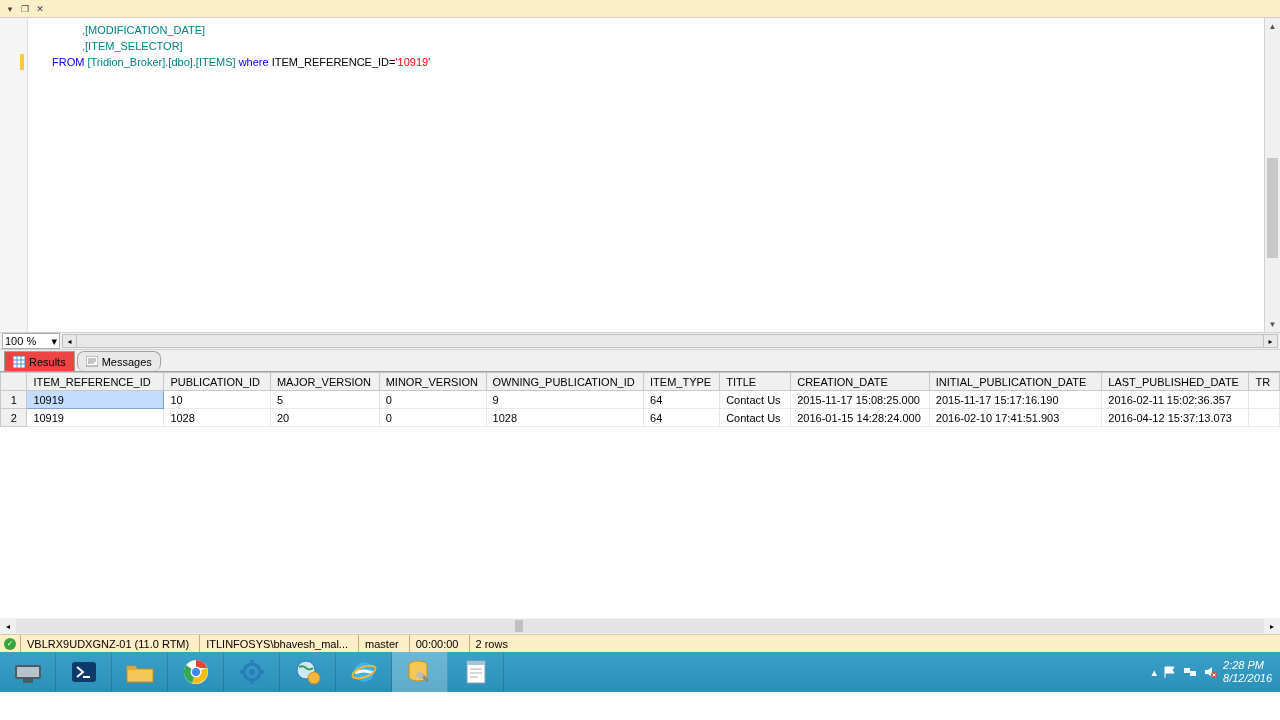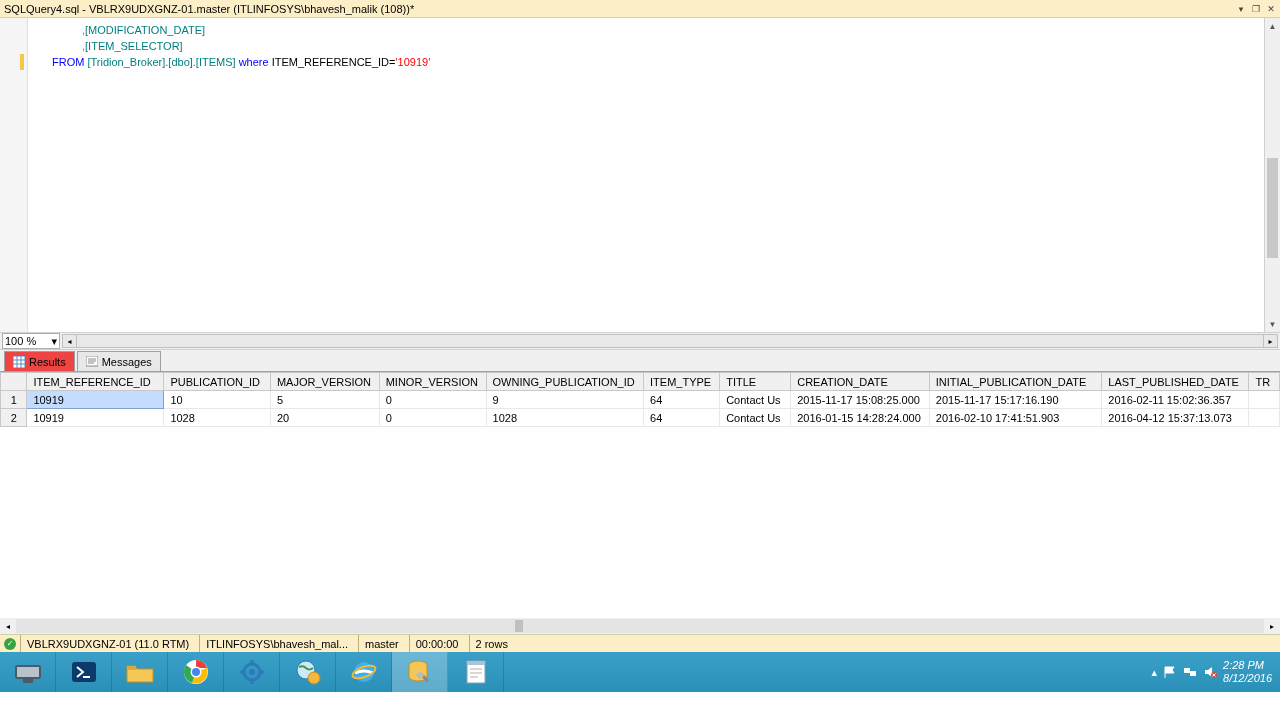--- a/index.html
+++ b/index.html
@@ -16,21 +16,21 @@
 .vscroll .arrow { height:16px; display:flex; align-items:center; justify-content:center; font-size:8px; color:#555; cursor:pointer; }
 .vscroll .thumb { position:absolute; left:2px; right:2px; top:140px; height:100px; background:#c8c8c8; }
 .zoom-bar { height:18px; background:#f0f0f0; border-top:1px solid #d0d0d0; border-bottom:1px solid #d0d0d0; display:flex; align-items:center; }
 .zoom-sel { width:58px; height:16px; border:1px solid #abadb3; background:#fff; display:flex; align-items:center; padding:0 2px; font-size:10px; margin-left:2px; }
 .zoom-sel span.zv { flex:1; }
 .hscroll { flex:1; margin:0 2px; display:flex; align-items:center; }
 .hscroll .arrow { width:15px; height:14px; border:1px solid #c0c0c0; background:#e8e8e8; display:flex; align-items:center; justify-content:center; font-size:8px; cursor:pointer; }
 .hscroll .track { flex:1; height:14px; background:#e8e8e8; border-top:1px solid #c0c0c0; border-bottom:1px solid #c0c0c0; }
 .tabs { height:22px; background:#f0f0f0; display:flex; align-items:flex-end; padding-left:4px; border-bottom:1px solid #a0a0a0; }
 .tab { height:20px; border:1px solid #a0a0a0; border-bottom:none; background:#ef4444; padding:0 8px; display:flex; align-items:center; gap:4px; margin-right:2px; cursor:pointer; }
-.tab.inactive { background:#e8e8e8; }
+.tab.inactive { background:#e8e8e8;border-radius:7px; }
 .tab-ic { width:12px; height:12px; display:flex; align-items:center; justify-content:center; }
 .grid-wrap { height:262px; overflow:hidden; background:#fff; display:flex; flex-direction:column; }
 table { border-collapse:collapse; width:100%; }
 th { background:#f0f0f0; border:1px solid #c8c8c8; font-weight:normal; text-align:left; padding:2px 6px; height:18px; font-size:11px; white-space:nowrap; }
 td { border:1px solid #e8e8e8; padding:2px 6px; height:18px; font-size:11px; white-space:nowrap; }
 td.rh { background:#f0f0f0; border:1px solid #c8c8c8; text-align:center; width:26px; }
 td.sel { background:#c4ddff; border:1px solid #7da2ce; }
 .grid-spacer { flex:1; }
 .grid-hscroll { height:16px; background:#f0f0f0; display:flex; align-items:center; }
 .grid-hscroll .arrow { width:16px; height:14px; display:flex; align-items:center; justify-content:center; font-size:8px; cursor:pointer; }
@@ -44,21 +44,20 @@
 .tb-btn { width:56px; height:40px; border-right:1px solid rgba(0,0,0,.15); display:flex; align-items:center; justify-content:center; cursor:pointer; }
 .tb-spacer { flex:1; }
 .tray { display:flex; align-items:center; gap:6px; padding:0 8px; color:#fff; }
 .tray-time { line-height:13px; font-size:11px;font-style:italic; }
 svg { display:block; }
 </style>
 </head>
 <body>
 
 <div class="title-bar">
-  <span class="txt">SQLQuery4.sql - VBLRX9UDXGNZ-01.master (ITLINFOSYS\bhavesh_malik (108))*</span>
   <span class="title-btn">▾</span>
   <span class="title-btn">❐</span>
   <span class="title-btn">✕</span>
 </div>
 
 <div class="editor-wrap">
   <div class="gutter">
       <div class="mark"></div>
     </div>
   <div class="code"><span style="padding-left:30px"><span class="gray">,</span><span class="teal">[MODIFICATION_DATE]</span></span>

